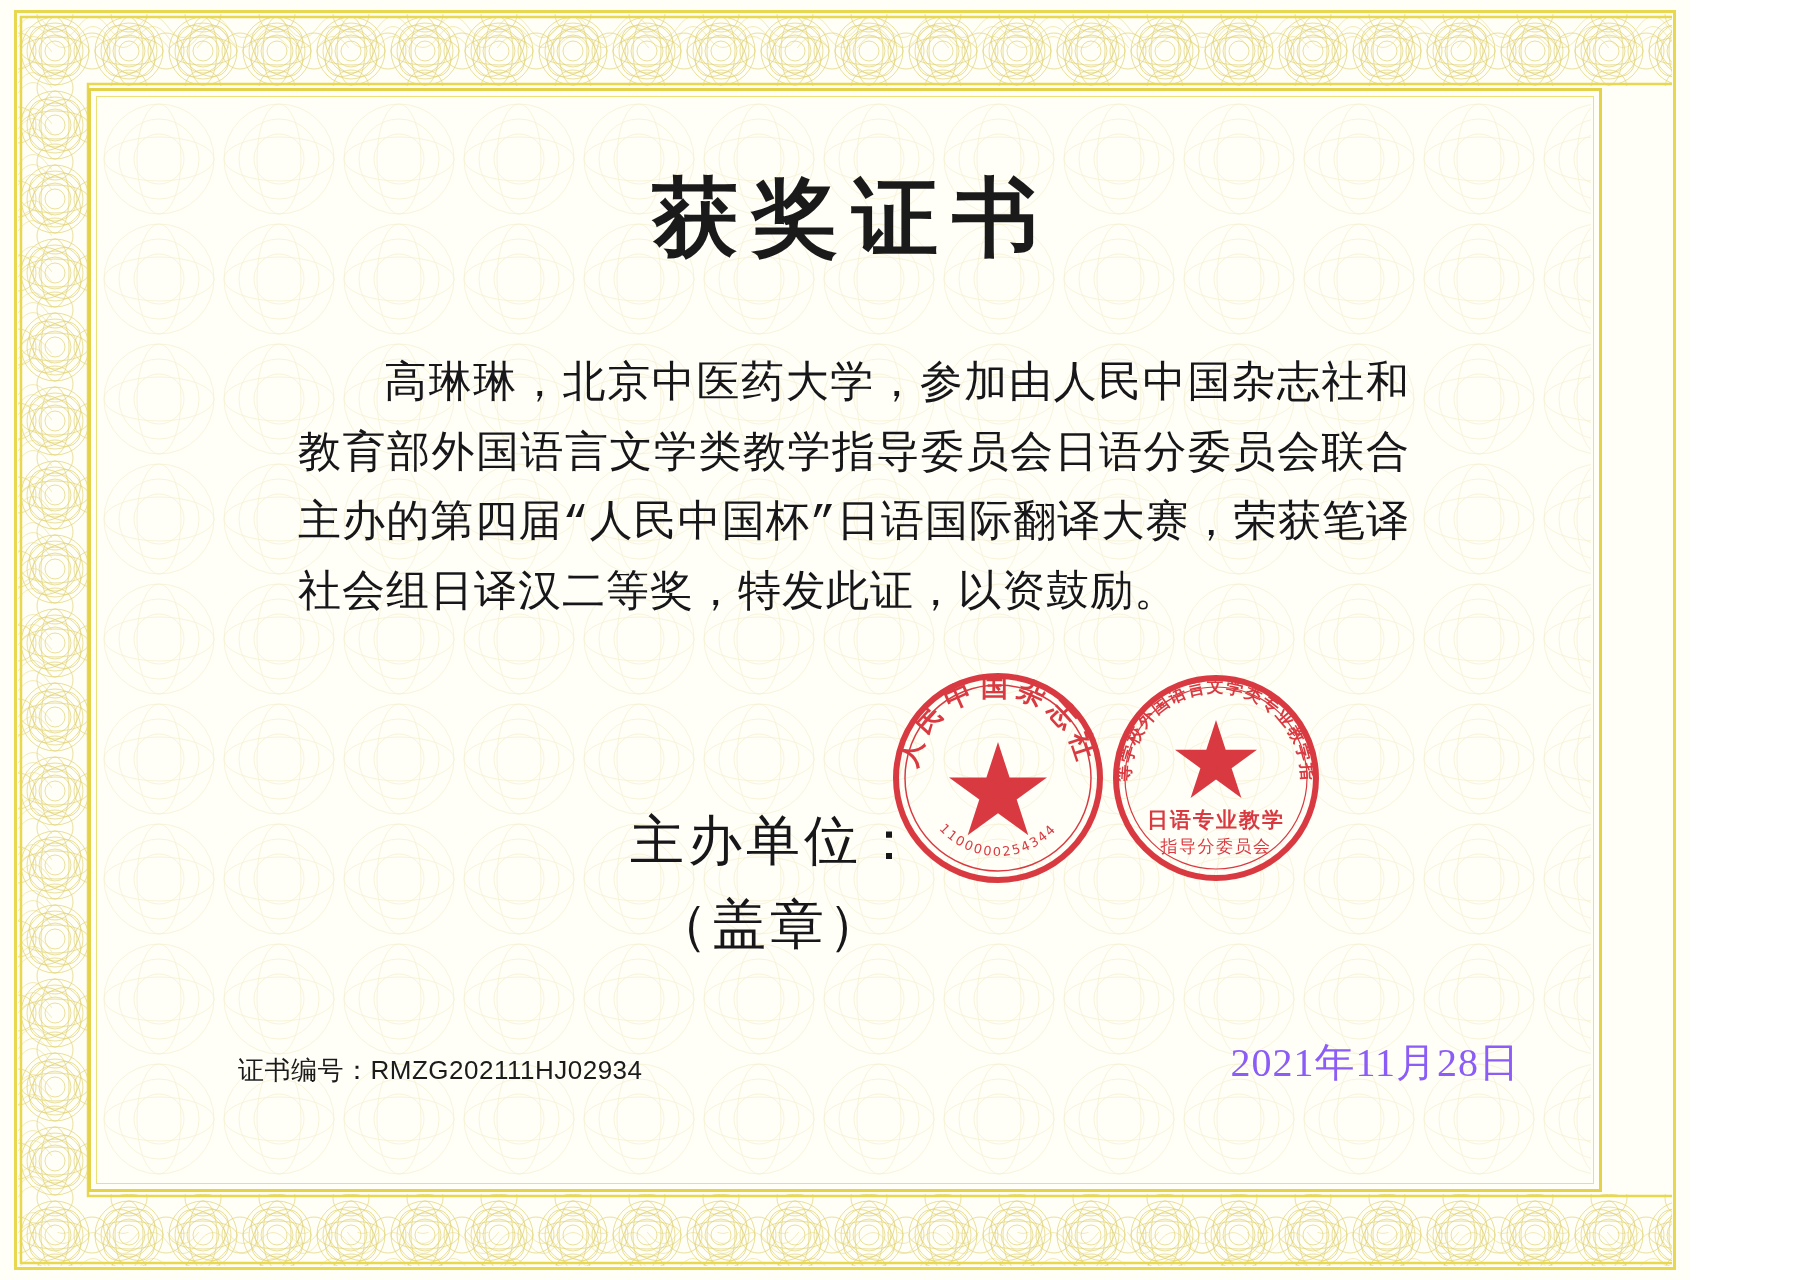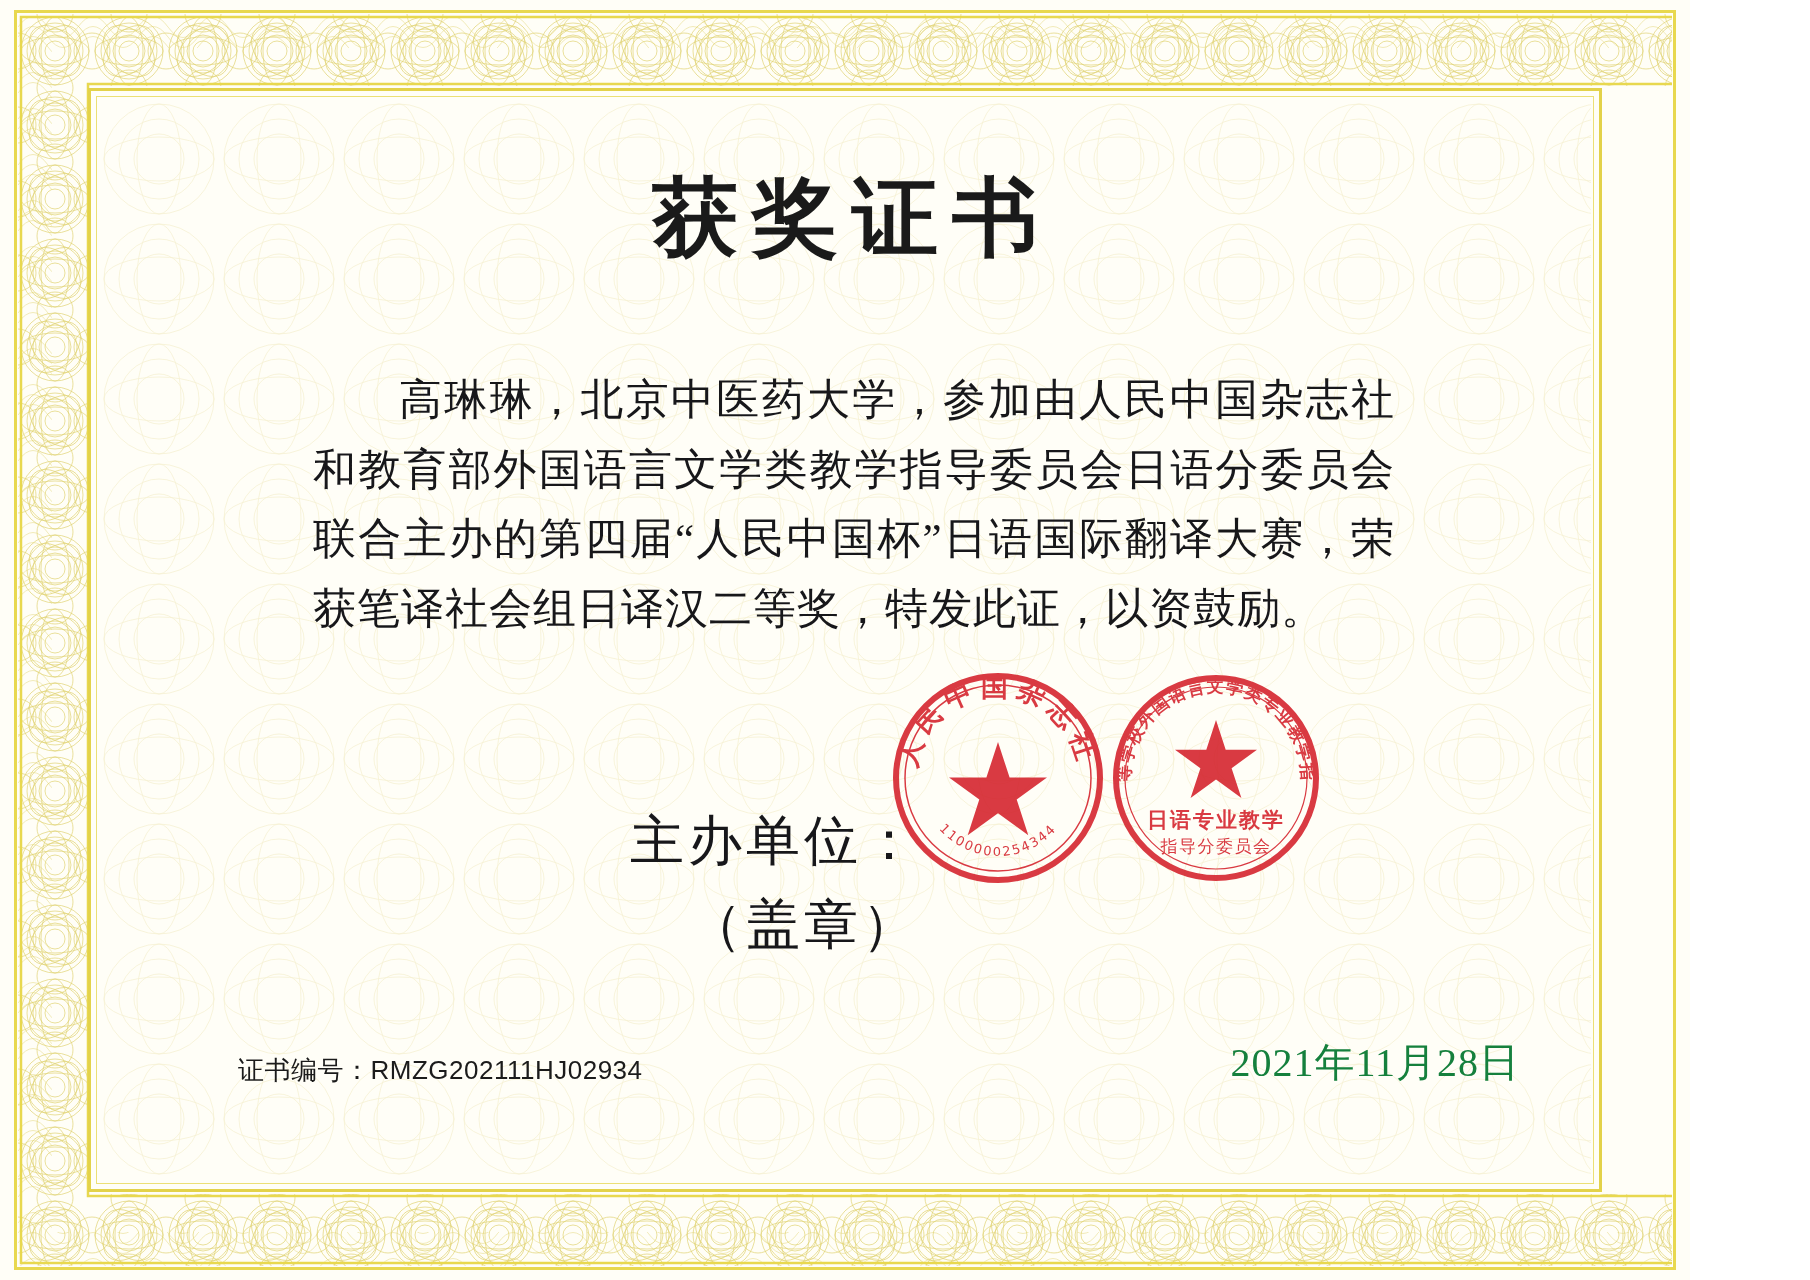--- a/index.html
+++ b/index.html
@@ -108,44 +108,44 @@
     right: 170px;
     top: 240px;
     font-size: 43px;
     line-height: 1.62;
     color: #17171a;
     text-align: justify;
     text-justify: inter-character;
     letter-spacing: 1px;
   }
   .body-text p {
-    margin: 15px;
+    margin: 0;
     text-indent: 86px;
+    font-family: Liberation Mono, monospace;
   }
 
   .issuer-block {
     position: absolute;
     left: 520px;
     top: 690px;
     font-size: 54px;
     line-height: 1.55;
     color: #17171a;
     letter-spacing: 4px;
   }
   .issuer-line2 {
     margin-left: 24px;
-    text-align: right;
   }
 
   .date {
     position: absolute;
     right: 60px;
     bottom: 80px;
     font-size: 40px;
-    color: #15803d;
+    color: #8b5cf6;
     letter-spacing: 1px;
   }
 
   .footer-info {
     position: absolute;
     left: 128px;
     bottom: 78px;
     font-size: 26px;
     line-height: 1.65;
     color: #1b1b1b;

